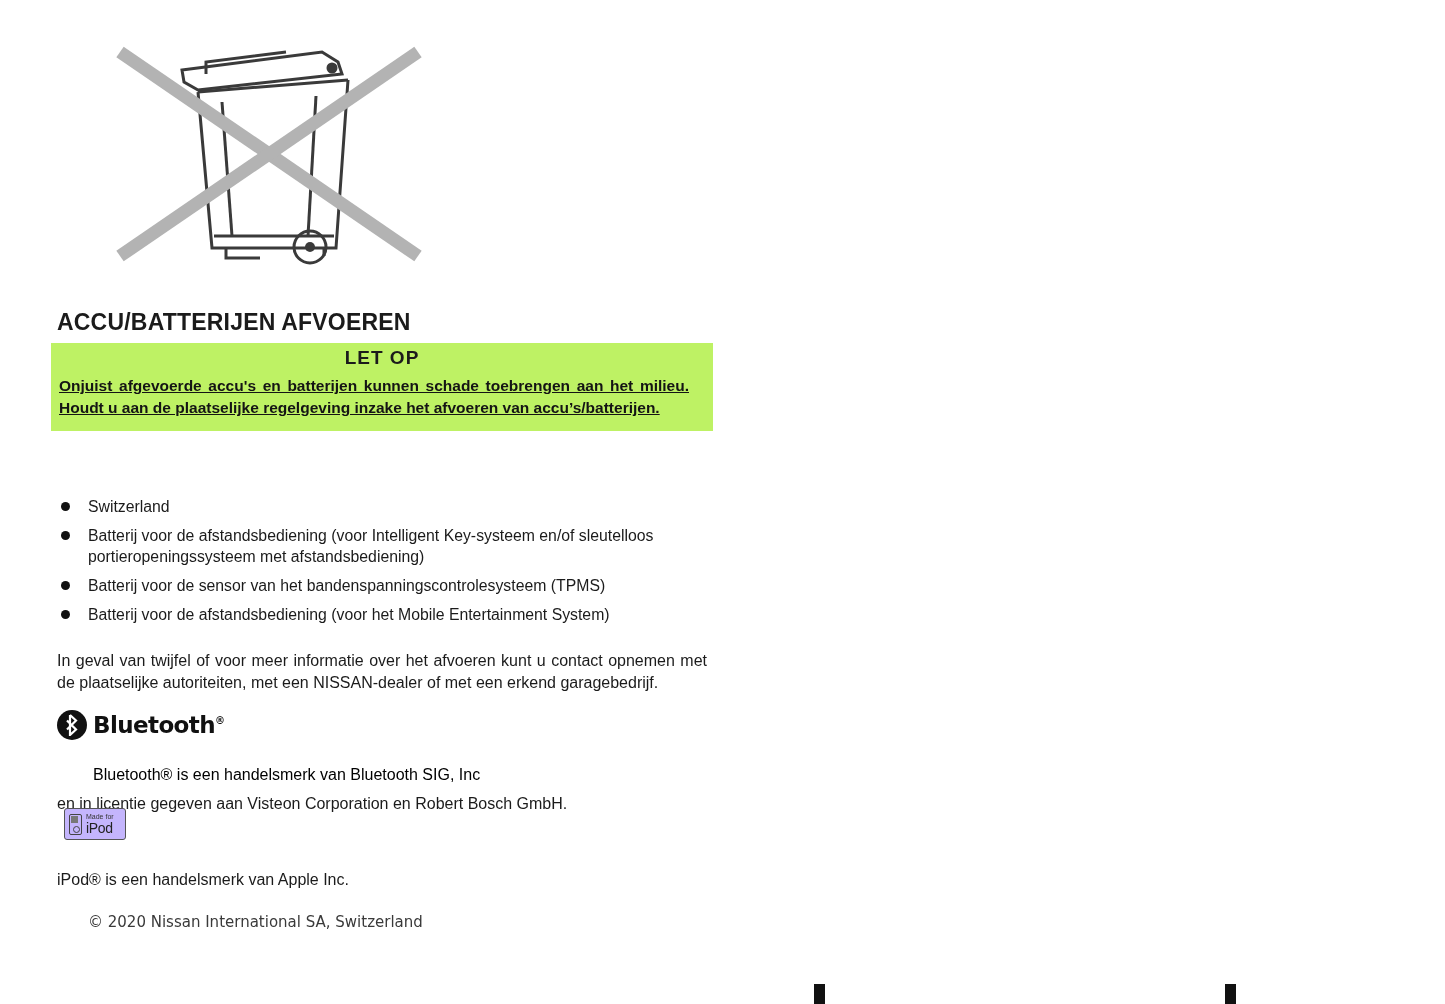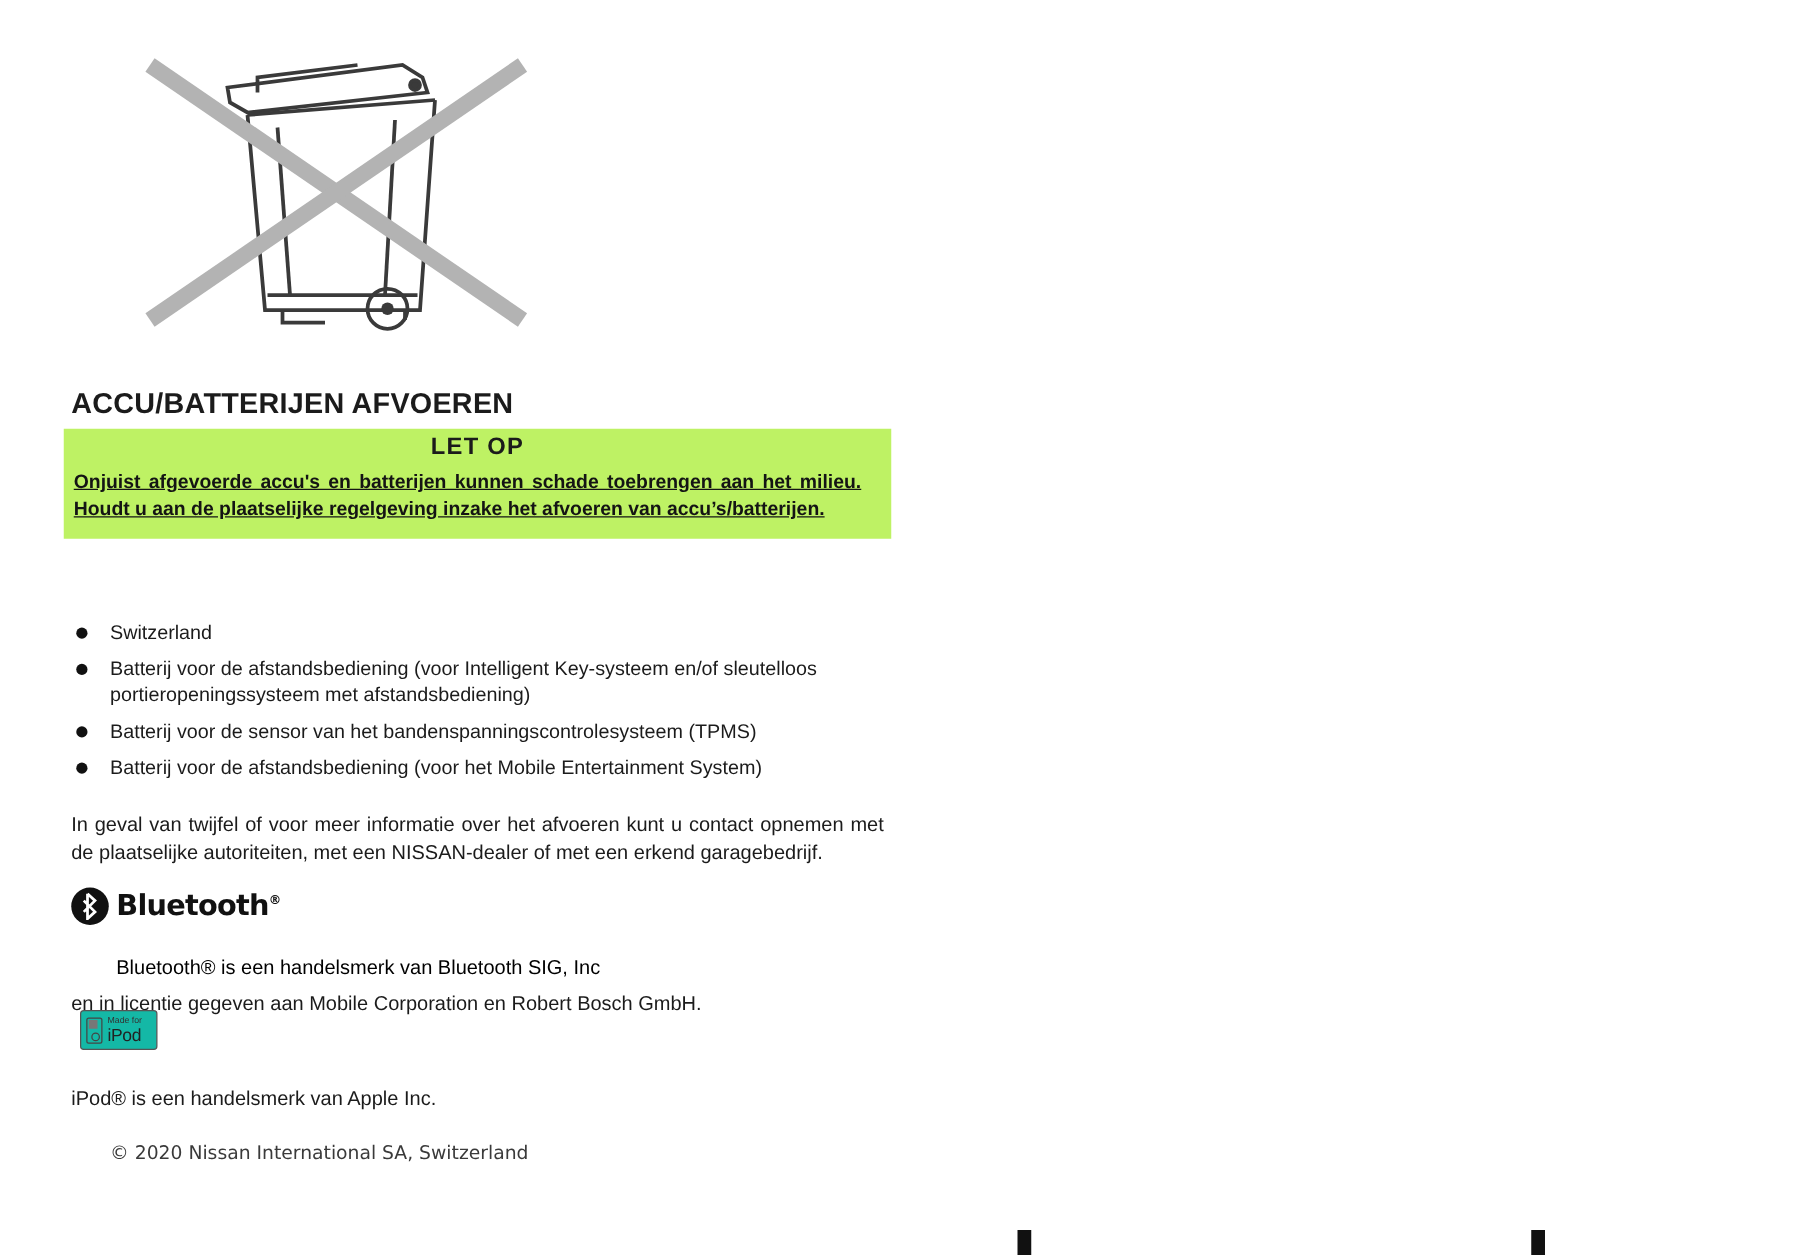--- a/index.html
+++ b/index.html
@@ -160,21 +160,21 @@
 
   
   .ipod-badge {
     position: absolute;
     left: 64px;
     top: 808px;
     width: 62px;
     height: 32px;
     border: 1.5px solid #555;
     border-radius: 3px;
-    background: #14b8a6;
+    background: #c4b5fd;
     display: flex;
     align-items: center;
     padding-left: 4px;
     box-sizing: border-box;
   }
   .ipod-device {
     width: 11px;
     height: 19px;
     border: 1.2px solid #444;
     border-radius: 2px;
@@ -308,21 +308,21 @@
   <div class="bt-logo">
     <span class="bt-mark">
       <svg width="16" height="22" viewBox="0 0 16 22" xmlns="http://www.w3.org/2000/svg">
         <path d="M6 1 L12 6.5 L3 15.5 M3 6.5 L12 15.5 L6 21 L6 1" fill="none" stroke="#ffffff" stroke-width="2.2" stroke-linejoin="miter" stroke-linecap="butt"></path>
       </svg>
     </span>
     <span class="bt-word"><span>Bluetooth</span><sup>®</sup></span>
   </div>
 
   <p class="bt-line1">Bluetooth® is een handelsmerk van Bluetooth SIG, Inc</p>
-  <p class="bt-line2">en in licentie gegeven aan Mobile Corporation en Robert Bosch GmbH.</p>
+  <p class="bt-line2">en in licentie gegeven aan Visteon Corporation en Robert Bosch GmbH.</p>
 
   <div class="ipod-badge">
     <span class="ipod-device"></span>
     <span class="ipod-text">
       <span class="ipod-made">Made for</span>
       <span class="ipod-name">iPod</span>
     </span>
   </div>
 
   <p class="ipod-line">iPod® is een handelsmerk van Apple Inc.</p>

